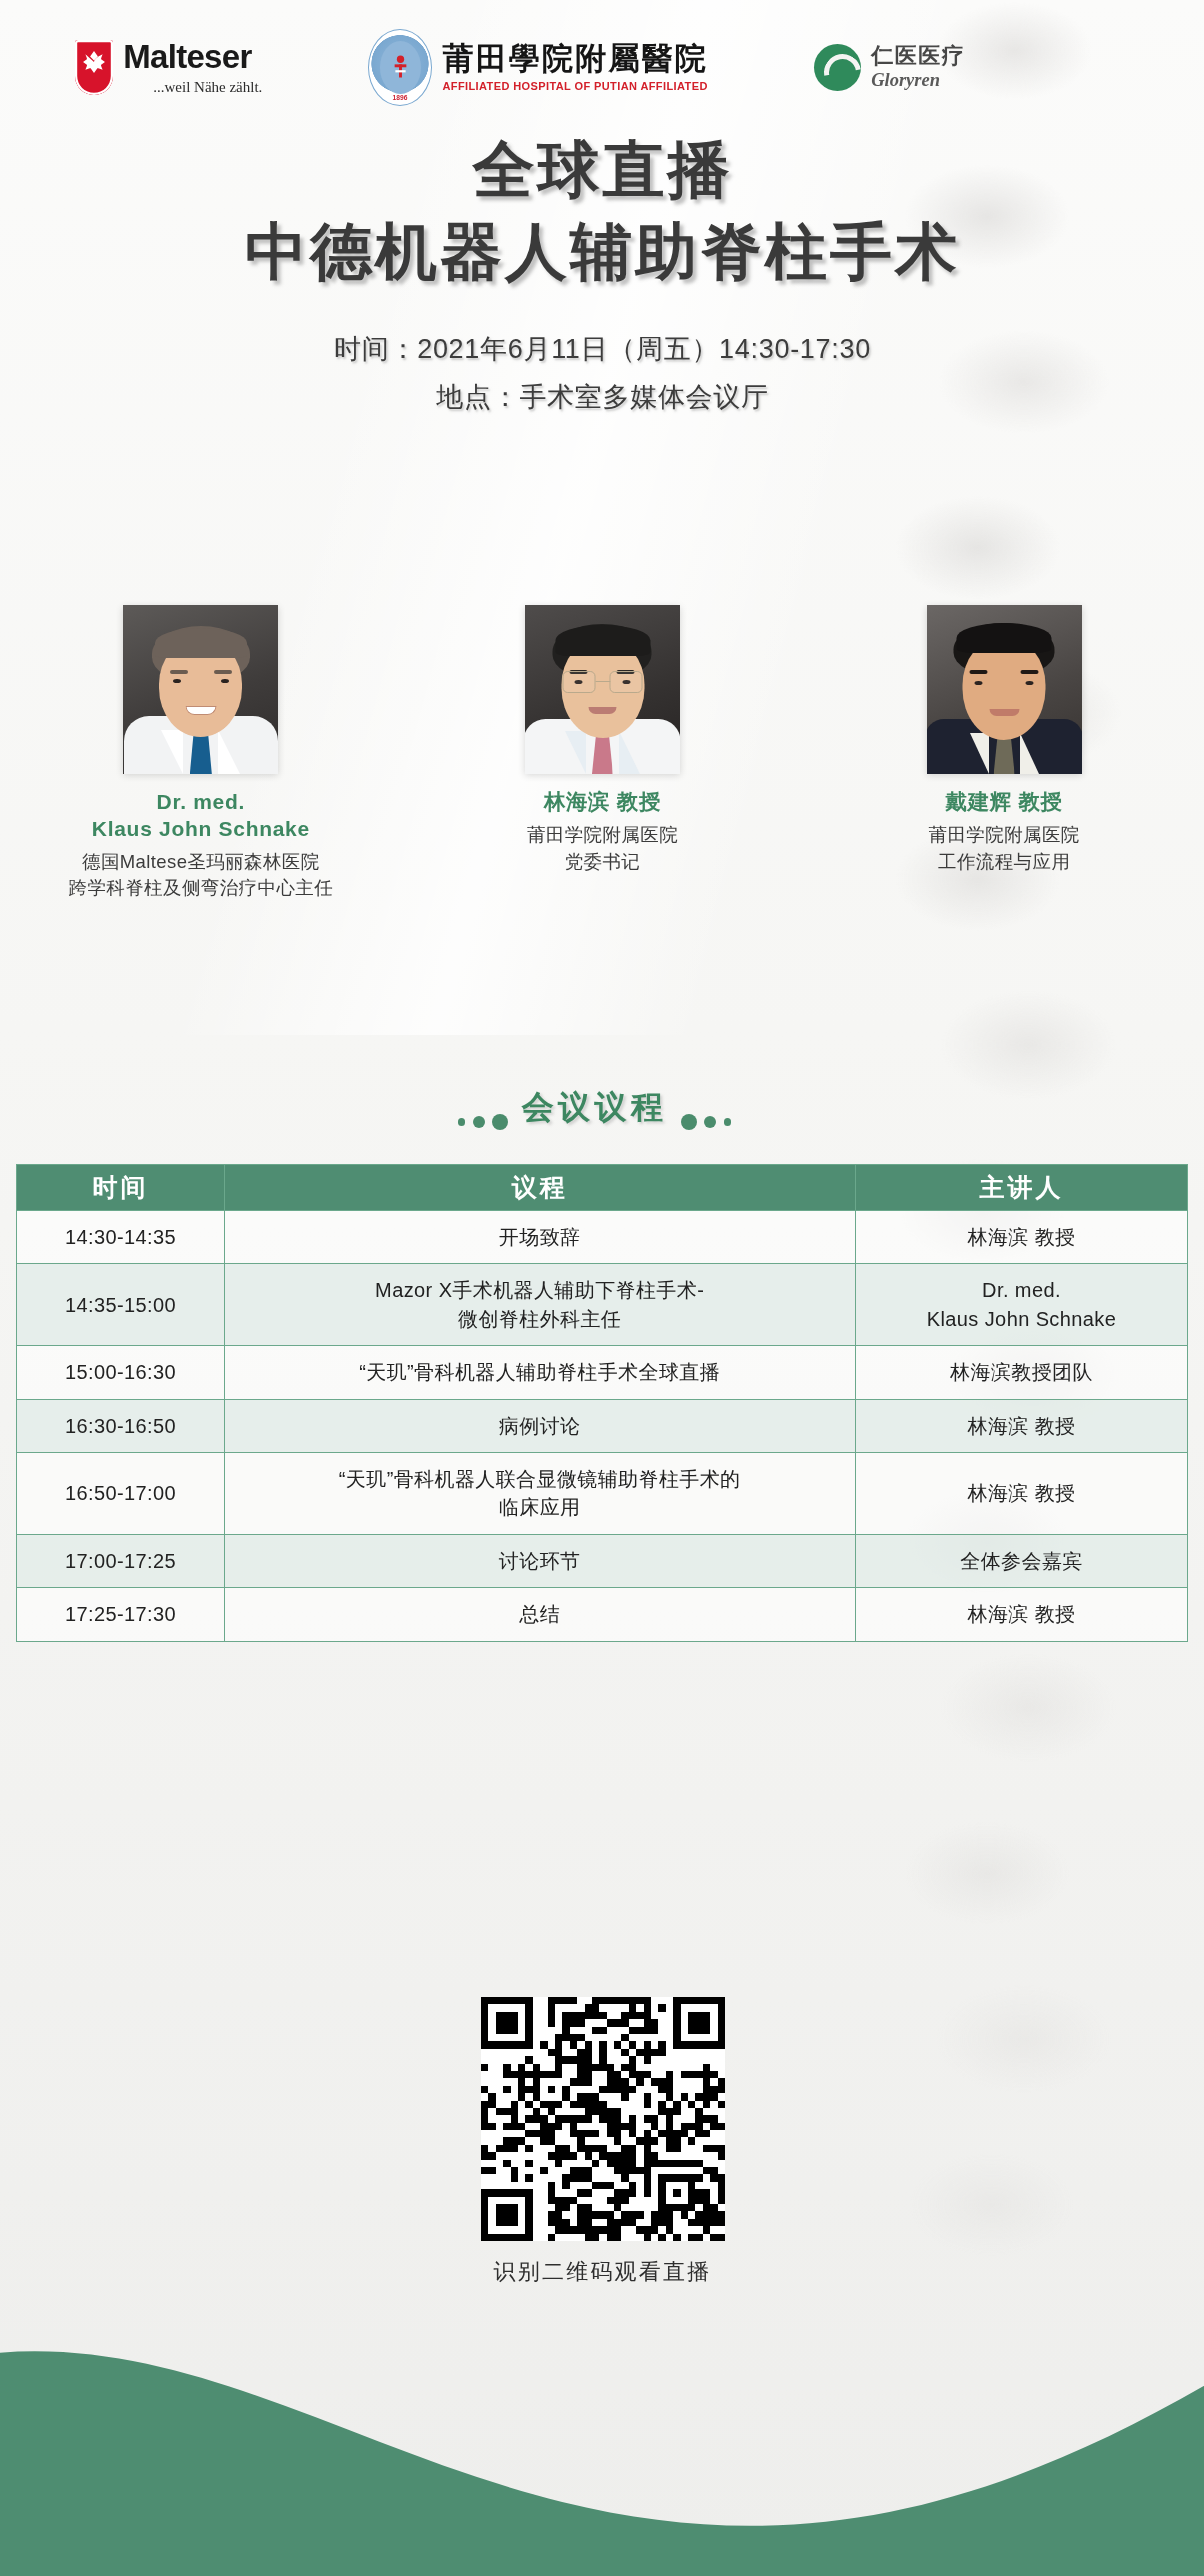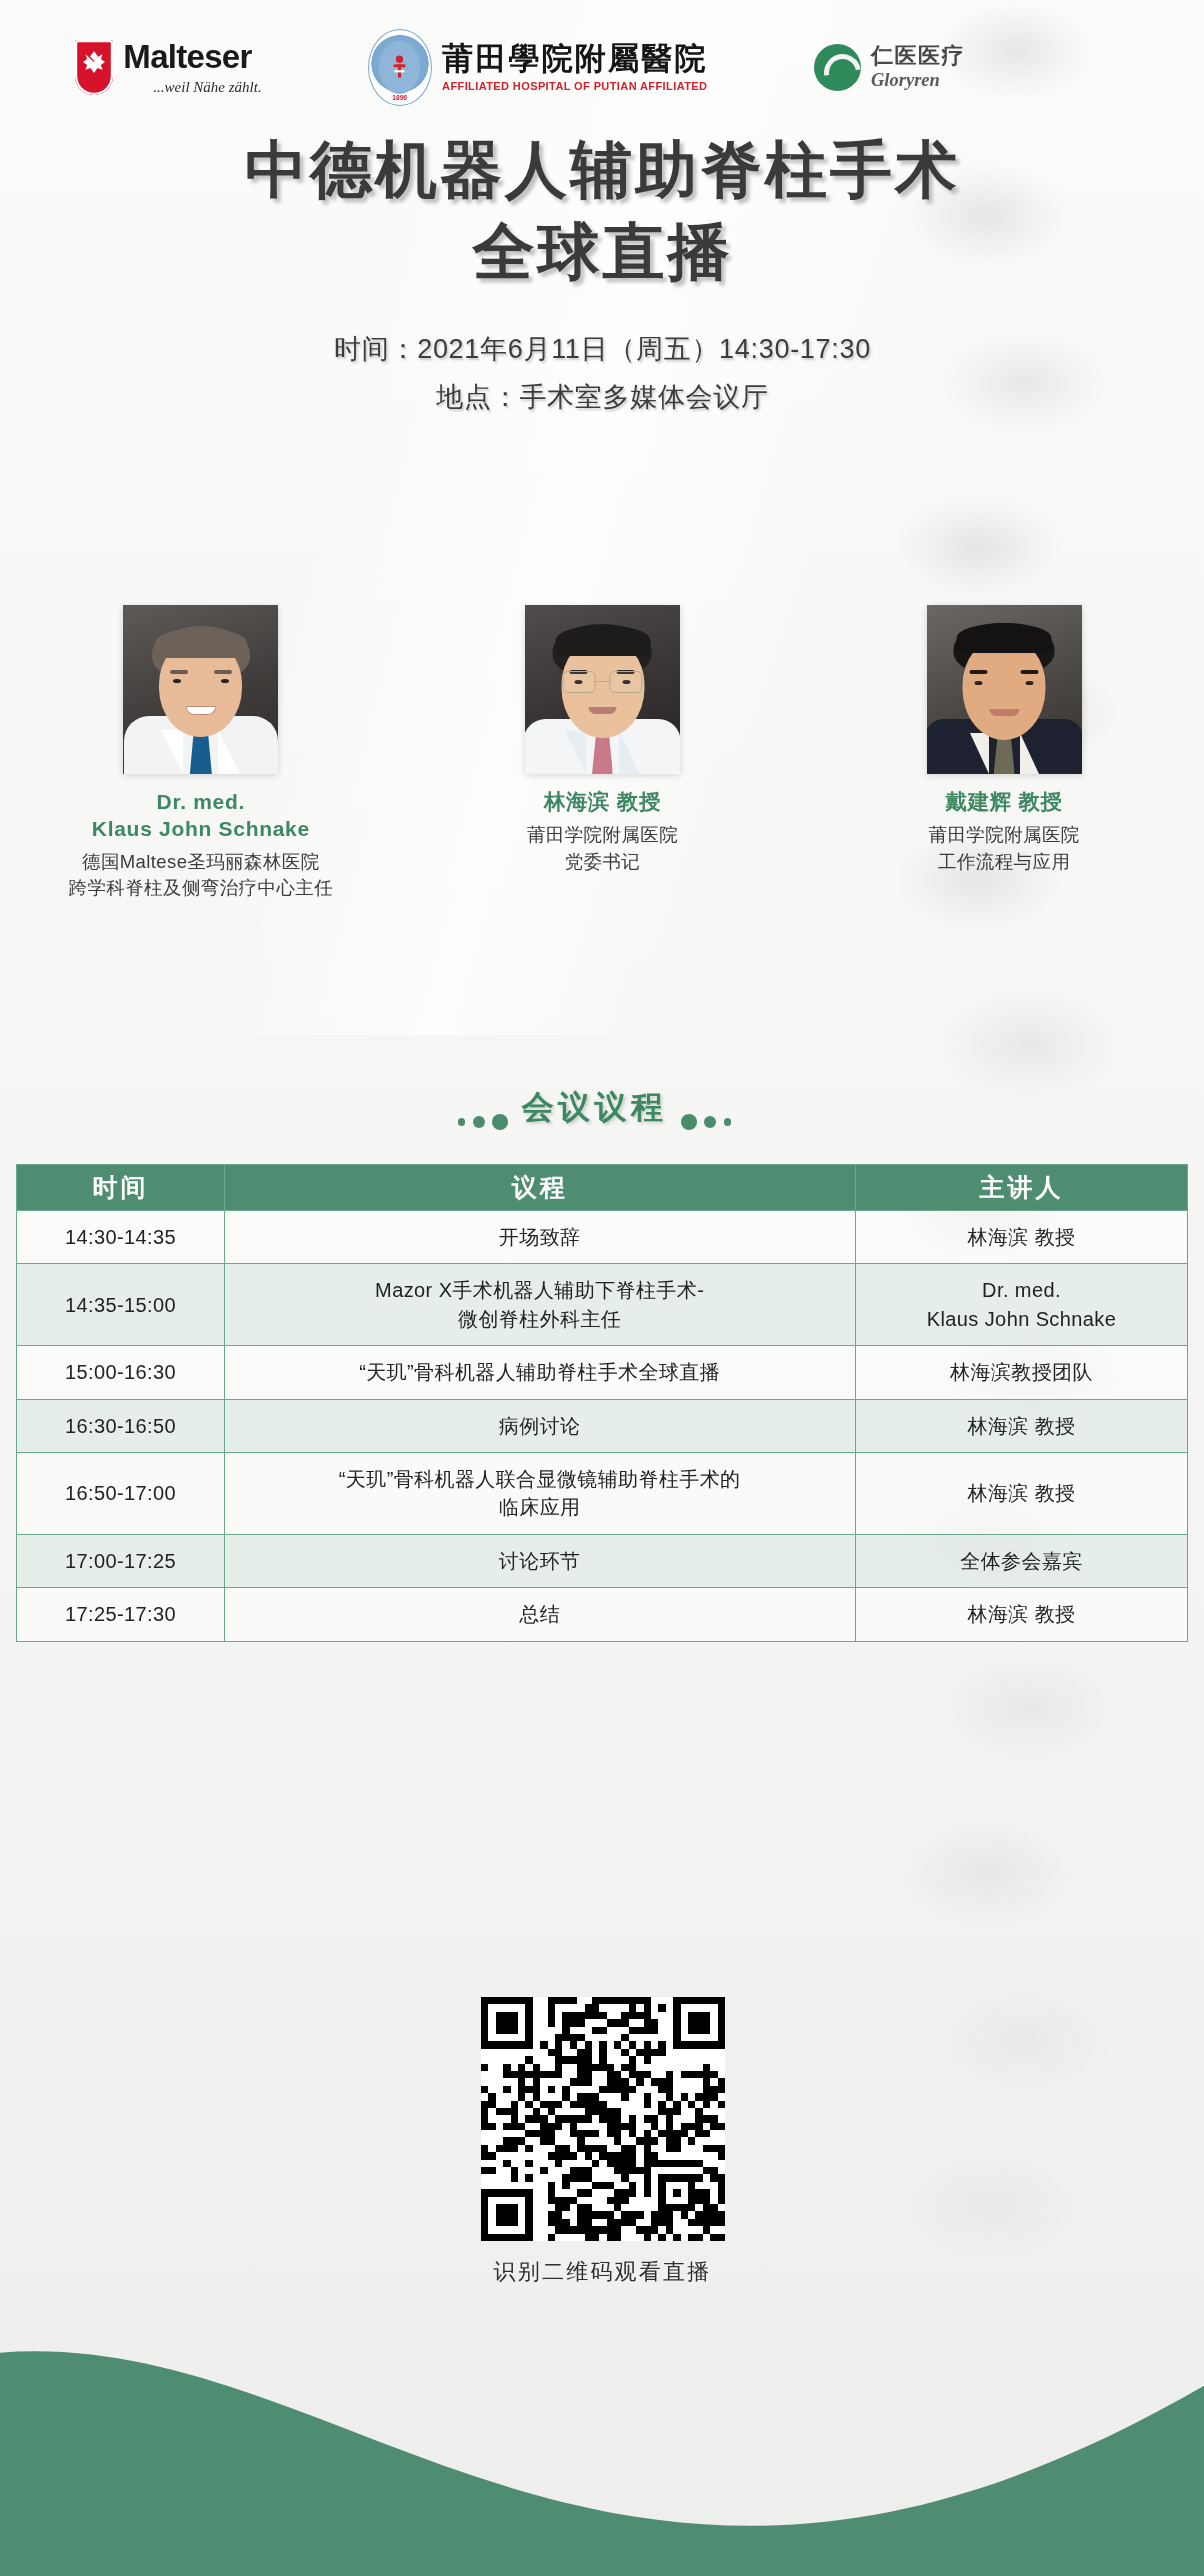--- a/index.html
+++ b/index.html
@@ -65,21 +65,21 @@
     position:absolute; left:50%; top:40%; transform:translate(-50%,-50%);
     width:25px; height:25px; color:#fff;
   }
   .malteser-text { display:flex; flex-direction:column; }
   .malteser-name {
     font-family:"Liberation Sans",sans-serif;
     font-size:33px; font-weight:700; color:#1a1a1a; letter-spacing:-0.7px; line-height:1;
   }
   .malteser-slogan {
     font-family:"Liberation Serif",serif;
-    font-size:15px; font-style:italic; color:#2b2b2b; margin-top:6px; margin-left:30px;
+    font-size:15px; color:#2b2b2b; margin-top:6px; margin-left:30px;
   }
 
   .putian-seal {
     width:64px; height:77px; border-radius:50%;
     background:radial-gradient(circle at 50% 45%, #8fb6d9 0%, #7aa8d0 55%, #ffffff 56%, #ffffff 100%);
     border:1.5px solid #7aa8d0; position:relative; flex:0 0 auto;
     display:flex; align-items:center; justify-content:center;
   }
   .putian-seal-inner {
     width:41px; height:53px; border-radius:50%;
@@ -289,22 +289,22 @@
       <div class="gloryren-mark"></div>
       <div class="gloryren-text">
         <div class="gloryren-cn">仁医医疗</div>
         <div class="gloryren-en">Gloryren</div>
       </div>
     </div>
 
   </div>
 
   <div class="title-block">
+    <div class="title-line">全球直播</div>
     <div class="title-line">中德机器人辅助脊柱手术</div>
-    <div class="title-line">全球直播</div>
     <div class="meta-line meta-time">时间：2021年6月11日（周五）14:30-17:30</div>
     <div class="meta-line meta-place">地点：手术室多媒体会议厅</div>
   </div>
 
   <div class="speakers">
 
     <div class="speaker">
       <div class="portrait">
         <div class="p-bg p1-bg"></div>
         <div class="p-coat" style="width:154px;height:58px;background:#f2f3f4;border-radius:25px 25px 0 0;"></div>

